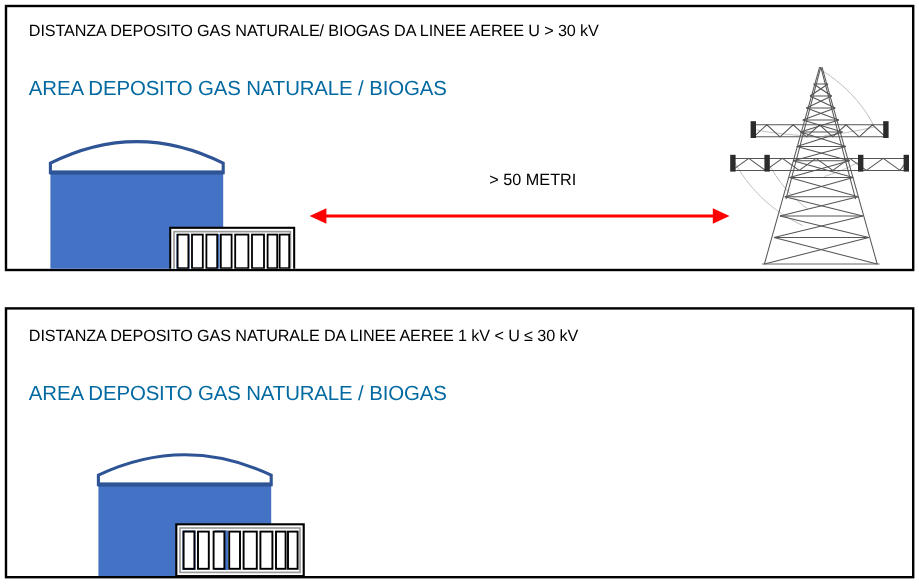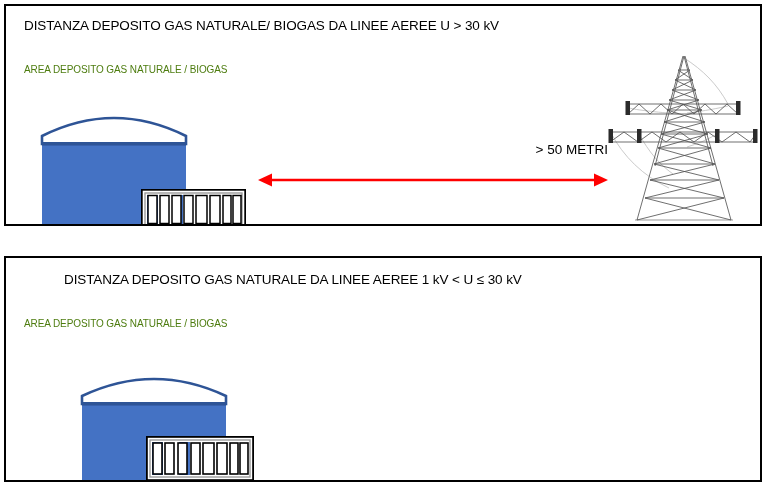--- a/index.html
+++ b/index.html
@@ -29,29 +29,29 @@
     left:18px;
     font-size:13.5px;
     color:#000000;
     letter-spacing:-0.1px;
     white-space:nowrap;
     font-family:"Liberation Sans", sans-serif;
   }
   .panel-subtitle{
     position:absolute;
     left:18px;
-    font-size:10px;
-    color:#4d7c0f;
+    font-size:17px;
+    color:#0369a1;
     letter-spacing:-0.1px;
     white-space:nowrap;
     font-family:"Liberation Sans", sans-serif;
   }
   #title-hv{ top:12px; }
   #subtitle-hv{ top:58px; }
-  #title-mv{ top:14px;margin-left:40px; }
+  #title-mv{ top:14px; }
   #subtitle-mv{ top:60px; }
 
   
   .tank{ position:absolute; }
   #tank-hv{ left:34px; top:94px; width:148px; height:128px; }
   #tank-mv{ left:74px; top:104px; width:148px; height:120px; }
   .tank svg{ display:block; width:100%; height:100%; overflow:visible; }
 
   
   .fence{ position:absolute; }
@@ -59,21 +59,21 @@
   #fence-mv{ left:140px; top:178px; width:108px; height:45px; }
   .fence svg{ display:block; width:100%; height:100%; }
 
   
   .dim{ position:absolute; }
   #dim-hv{ left:252px; top:136px; width:350px; height:48px; }
   #dim-mv{ left:238px; top:126px; width:360px; height:48px; }
   .dim-label{
     position:absolute;
     top:0; left:0; width:100%;
-    text-align:right;
+    text-align:center;
     font-size:13.5px;
     color:#000000;
     white-space:nowrap;
     font-family:"Liberation Sans", sans-serif;
   }
   #dim-hv .dim-label{ padding-left:22px; }
   #dim-mv .dim-label{ padding-left:30px; }
   .dim-arrow{
     position:absolute;
     left:0; width:100%; height:22px;

